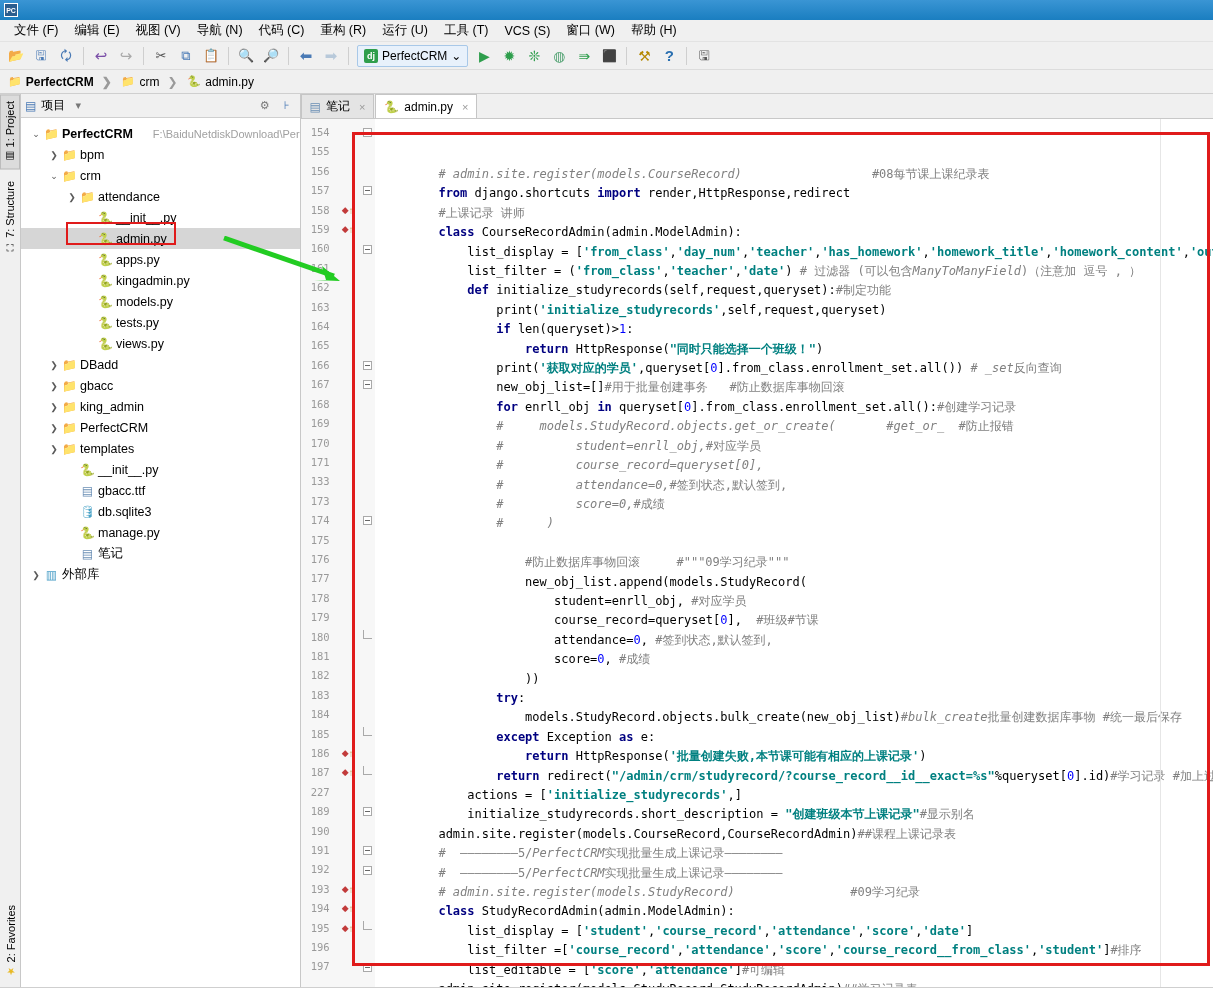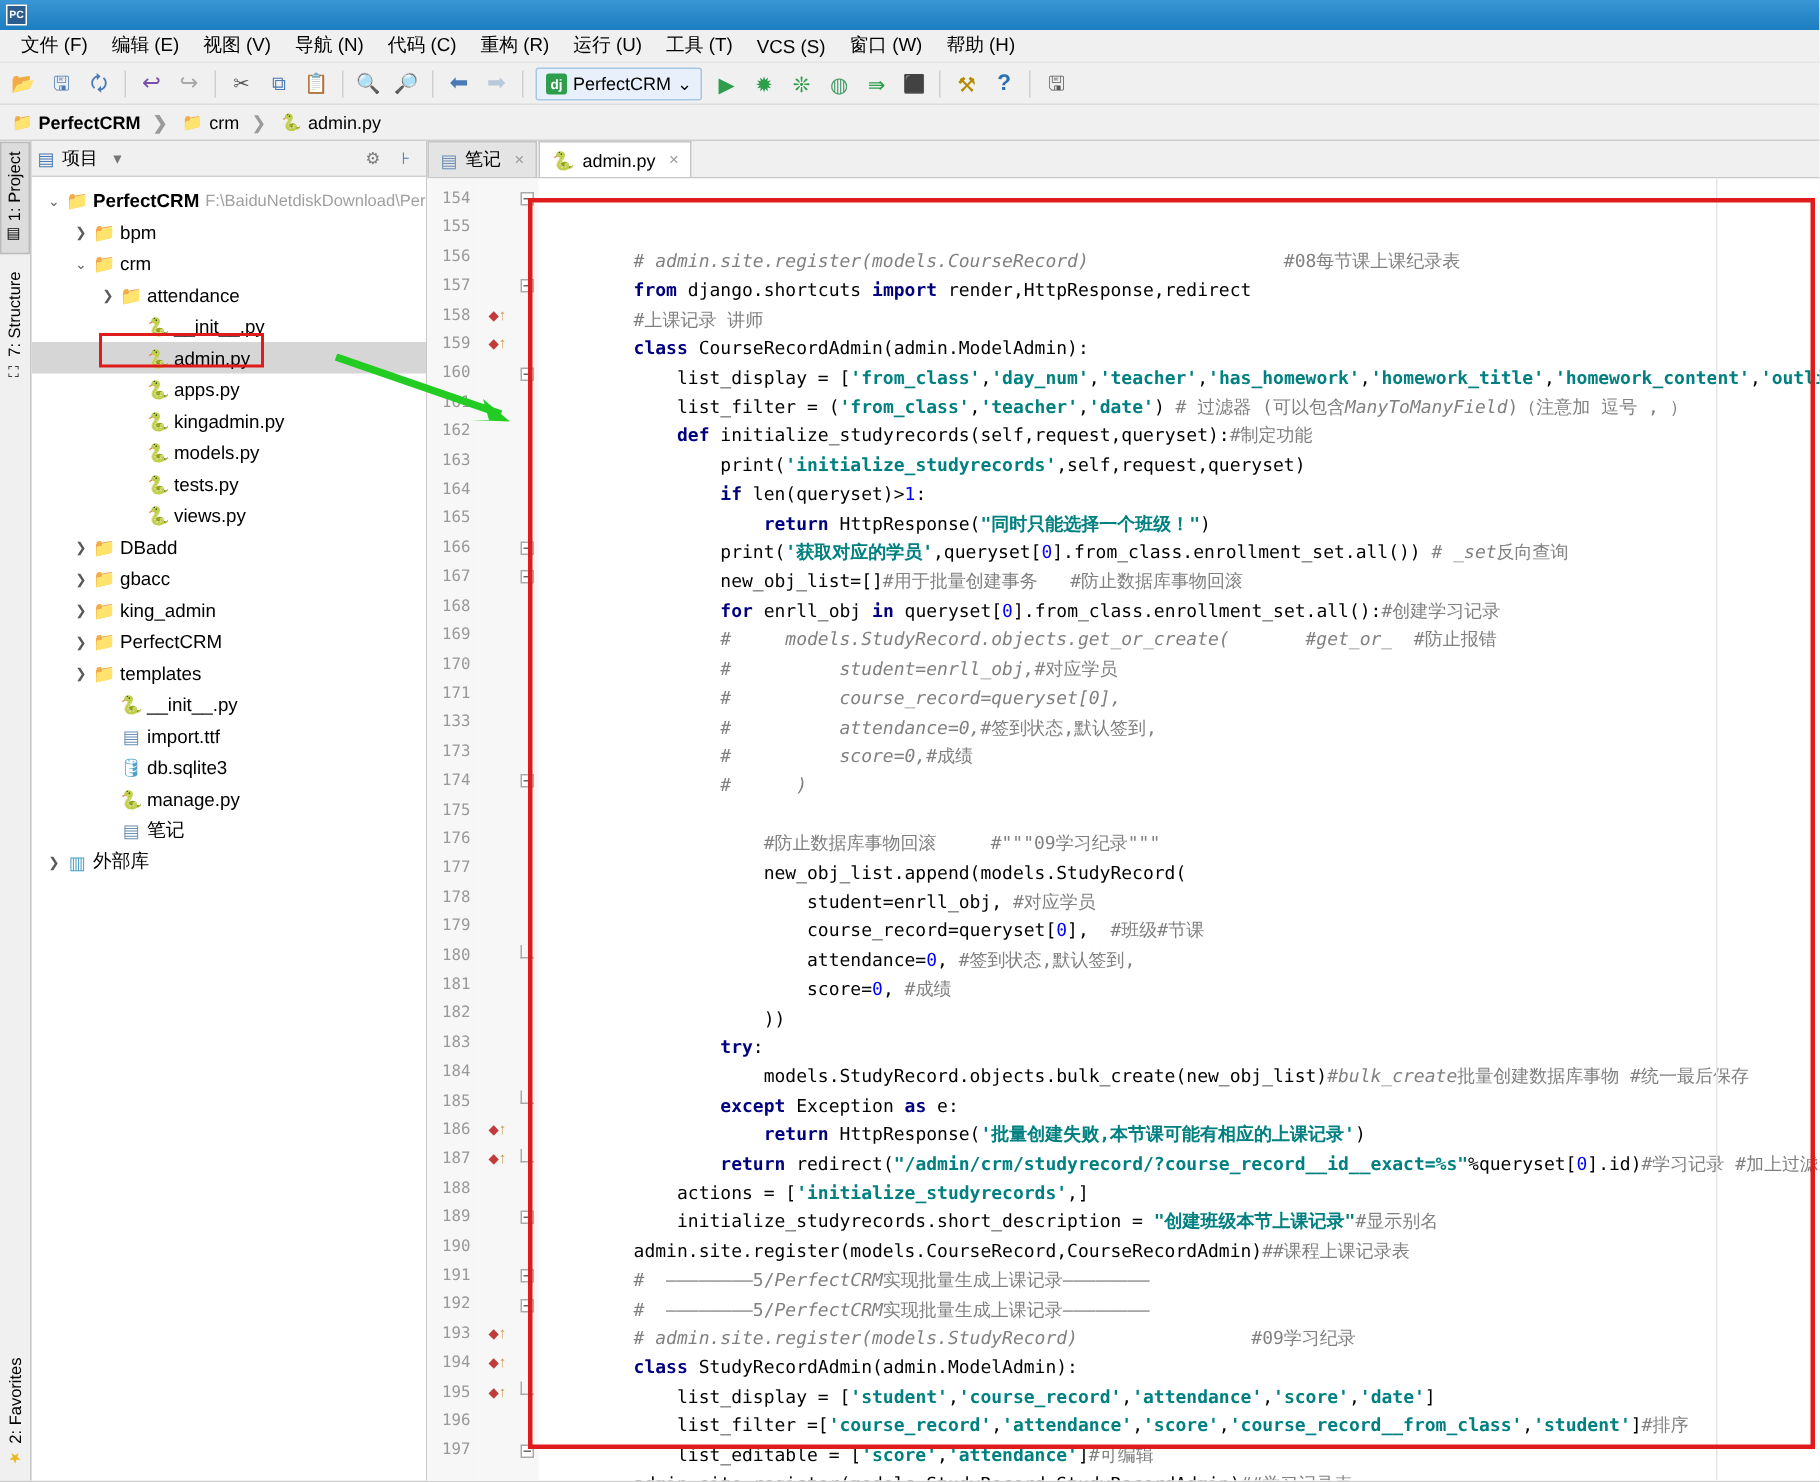--- a/index.html
+++ b/index.html
@@ -84,21 +84,21 @@
   .pp-title{font-size:12px;display:flex;align-items:center;gap:5px;}
   .pp-spacer{flex:1;}
   .pp-act{width:18px;height:18px;display:flex;align-items:center;justify-content:center;font-size:11px;cursor:default;}
   .tree{ padding-top:5px; font-size:12.5px; overflow:hidden; flex:1;}
   .trow{ height:21px;display:flex;align-items:center;white-space:nowrap;cursor:default;position:relative;}
   .trow.sel{ background:#d6d6d6;}
   .tarrow{width:14px;text-align:center;color:#5a5a5a;font-size:9px;flex:none;}
   .ticon{width:17px;text-align:center;font-size:12px;flex:none;}
   .tlabel{padding-left:2px;}
   .tlabel.bold{font-weight:bold;}
-  .tpath{color:#a0a0a0;font-size:11px;padding-left:4px;}
+  .tpath{color:#a0a0a0;font-size:11px;padding-left:20px;}
 
   .redbox-admin{
     position:absolute; left:66px; top:222px; width:110px; height:23px;
     border:2.5px solid #e01b1b; pointer-events:none; z-index:20;
   }
 
   
   .editorarea{ flex:1; display:flex; flex-direction:column; background:#fff; position:relative;}
   .tabstrip{ height:25px;background:#f0f0f0;display:flex;align-items:flex-end;border-bottom:1px solid #c8c8c8;flex:none;}
   .etab{
@@ -337,21 +337,21 @@
           <span class="tlabel">templates</span>
         </div>
         <div class="trow" style="padding-left: 44px;">
           <span class="tarrow"></span>
           <span class="ticon" style="color: rgb(58, 122, 181);">🐍</span>
           <span class="tlabel">__init__.py</span>
         </div>
         <div class="trow" style="padding-left: 44px;">
           <span class="tarrow"></span>
           <span class="ticon" style="color: rgb(107, 143, 181);">▤</span>
-          <span class="tlabel">import.ttf</span>
+          <span class="tlabel">gbacc.ttf</span>
         </div>
         <div class="trow" style="padding-left: 44px;">
           <span class="tarrow"></span>
           <span class="ticon" style="color: rgb(74, 163, 199);">🛢</span>
           <span class="tlabel">db.sqlite3</span>
         </div>
         <div class="trow" style="padding-left: 44px;">
           <span class="tarrow"></span>
           <span class="ticon" style="color: rgb(58, 122, 181);">🐍</span>
           <span class="tlabel">manage.py</span>
@@ -413,21 +413,21 @@
           <div class="gln">178</div>
           <div class="gln">179</div>
           <div class="gln">180</div>
           <div class="gln">181</div>
           <div class="gln">182</div>
           <div class="gln">183</div>
           <div class="gln">184</div>
           <div class="gln">185</div>
           <div class="gln">186</div>
           <div class="gln">187</div>
-          <div class="gln">188</div>
+          <div class="gln">227</div>
           <div class="gln">189</div>
           <div class="gln">190</div>
           <div class="gln">191</div>
           <div class="gln">192</div>
           <div class="gln">193</div>
           <div class="gln">194</div>
           <div class="gln">195</div>
           <div class="gln">196</div>
           <div class="gln">197</div>
         </div>

